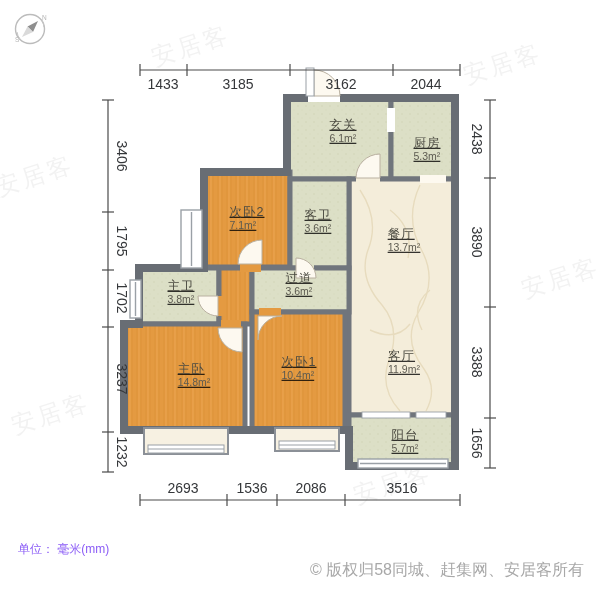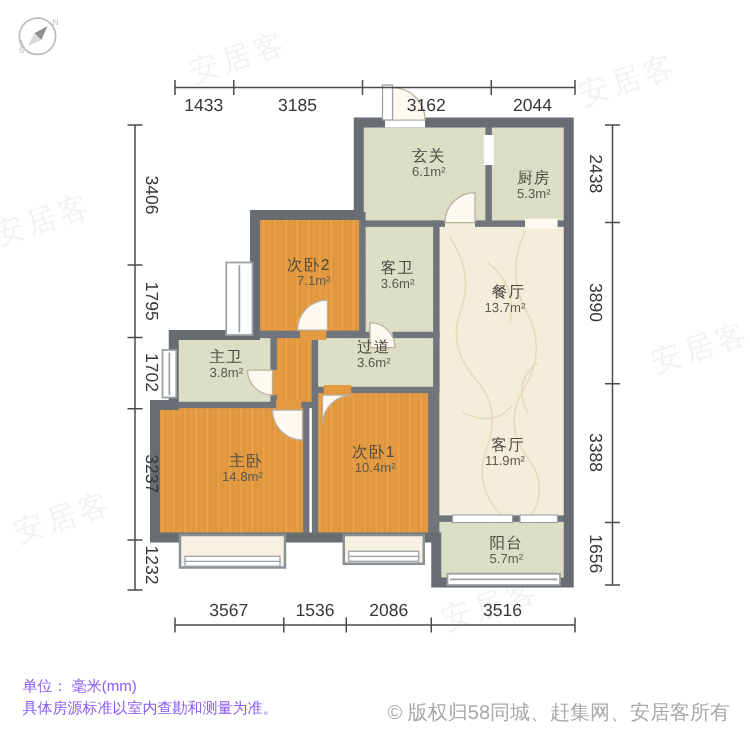--- a/index.html
+++ b/index.html
@@ -1,20 +1,20 @@
 <!DOCTYPE html>
 <html><head>
 <meta charset="utf-8">
 <style>
   html,body{margin:0;padding:0;background:#fff;}
   #stage{position:relative;width:600px;height:600px;background:#ffffff;overflow:hidden;
          font-family:"Liberation Sans","DejaVu Sans",sans-serif;}
   .abs{position:absolute;}
   
-  .room-label{position:absolute;transform:translate(-50%,-50%);text-align:right;line-height:1.15;pointer-events:none;}
+  .room-label{position:absolute;transform:translate(-50%,-50%);text-align:left;line-height:1.15;pointer-events:none;text-decoration:underline;}
   .room-label .rn{display:block;font-size:12.5px;color:#4b4a41;letter-spacing:1px;}
   .room-label .ra{display:block;font-size:10.5px;color:#5c5a50;}
   
   .dim{position:absolute;transform:translate(-50%,-50%);font-size:14px;color:#35373a;white-space:nowrap;}
   .dim.v{transform:translate(-50%,-50%) rotate(90deg);}
   
   .wm{position:absolute;transform:rotate(-18deg);font-size:24px;color:rgba(130,130,130,0.10);
       letter-spacing:3px;white-space:nowrap;pointer-events:none;}
   
   #footer{position:absolute;left:18px;top:541px;font-size:12px;color:#8b5cf6;line-height:17px;}
@@ -208,24 +208,23 @@
   <div class="dim v" style="left:122px;top:241px">1795</div>
   <div class="dim v" style="left:122px;top:298px">1702</div>
   <div class="dim v" style="left:122px;top:379px">3237</div>
   <div class="dim v" style="left:122px;top:452px">1232</div>
 
   <div class="dim v" style="left:477px;top:139px">2438</div>
   <div class="dim v" style="left:477px;top:242px">3890</div>
   <div class="dim v" style="left:477px;top:362px">3388</div>
   <div class="dim v" style="left:477px;top:443px">1656</div>
 
-  <div class="dim" style="left:183px;top:488px">3567</div>
+  <div class="dim" style="left:183px;top:488px">2693</div>
   <div class="dim" style="left:252px;top:488px">1536</div>
   <div class="dim" style="left:311px;top:488px">2086</div>
   <div class="dim" style="left:402px;top:488px">3516</div>
 
   <div id="footer">
     <div>单位： 毫米(mm)</div>
-    <div>具体房源标准以室内查勘和测量为准。</div>
   </div>
   <div id="copyright">© 版权归58同城、赶集网、安居客所有</div>
 
 </div>
 
 </body></html>

